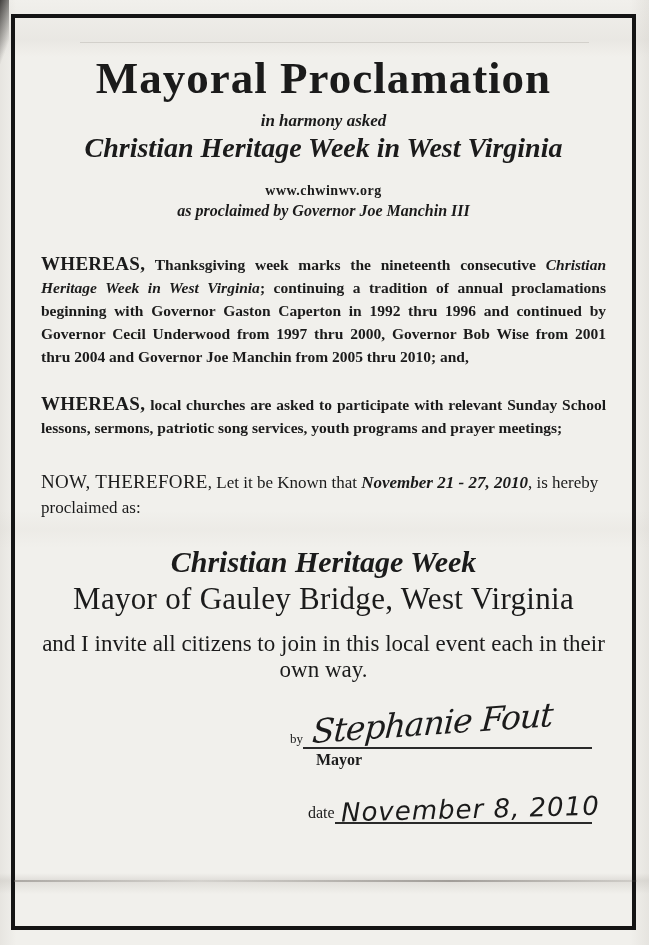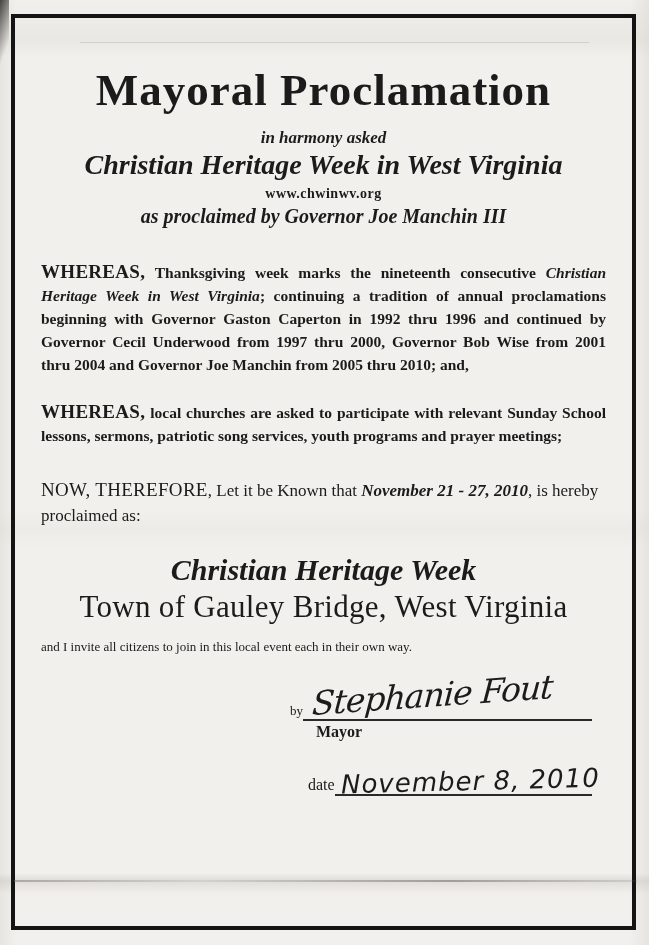--- a/index.html
+++ b/index.html
@@ -45,21 +45,21 @@
     width: 617px; height: 908px;
     border: 4px solid #141414;
     box-sizing: content-box;
   }
   .content {
     position: absolute;
     left: 0; top: 0; right: 0; bottom: 0;
     padding: 36px 26px 0 26px;
   }
   .title {
-    margin: 12px;
+    margin: 0;
     text-align: center;
     font-size: 45px;
     font-weight: 600;
     letter-spacing: 1px;
     line-height: 1.1;
   }
   .harmony {
     margin-top: 7px;
     text-align: center;
     font-size: 17px;
@@ -67,30 +67,30 @@
     font-style: italic;
   }
   .heritage {
     margin-top: 1px;
     text-align: center;
     font-size: 28px;
     font-weight: bold;
     font-style: italic;
   }
   .website {
-    margin-top: 5px;
+    margin-top: 19px;
     text-align: center;
     font-size: 14px;
     font-weight: bold;
     letter-spacing: 0.5px;
   }
   .governor {
     margin-top: 3px;
     text-align: center;
-    font-size: 20px;
+    font-size: 16px;
     font-weight: bold;
     font-style: italic;
   }
   .body-text {
     margin-top: 30px;
   }
   p.whereas {
     margin: 0 0 21px 0;
     font-size: 15.5px;
     font-weight: bold;
@@ -124,22 +124,22 @@
     font-size: 16px;
   }
   .town-line {
     margin-top: 2px;
     text-align: center;
     font-size: 31px;
     letter-spacing: 0.3px;
   }
   .invite {
     margin-top: 14px;
-    font-size: 13px;
-    text-align: left;
+    font-size: 23px;
+    text-align: center;
   }
   .sig-block {
     width: 302px;
     margin: 6px 14px 0 auto;
   }
   .sig-row {
     display: flex;
     align-items: flex-end;
   }
   .sig-label {
@@ -240,21 +240,21 @@
       <div class="body-text">
         <p class="whereas"><span class="lead">WHEREAS,</span><span> Thanksgiving week marks the nineteenth consecutive </span><span class="em-italic">Christian Heritage Week in West Virginia</span><span>; continuing a tradition of annual proclamations beginning with Governor Gaston Caperton in 1992 thru 1996 and continued by Governor Cecil Underwood from 1997 thru 2000, Governor Bob Wise from 2001 thru 2004 and Governor Joe Manchin from 2005 thru 2010; and,</span></p>
 
 
         <p class="whereas"><span class="lead">WHEREAS,</span><span> local churches are asked to participate with relevant Sunday School lessons, sermons, patriotic song services, youth programs and prayer meetings;</span></p>
 
         <p class="therefore"><span class="lead">NOW, THEREFORE</span><span>, Let it be Known that </span><span class="date-range">November 21 - 27, 2010</span><span>, is hereby proclaimed as:</span></p>
       </div>
 
       <div class="week-title">Christian Heritage Week</div>
-      <div class="town-line">Town of Gauley Bridge, West Virginia</div>
+      <div class="town-line">Mayor of Gauley Bridge, West Virginia</div>
       <div class="invite">and I invite all citizens to join in this local event each in their own way.</div>
 
       <div class="sig-block">
         <div class="sig-row">
           <span class="sig-label">by</span>
           <span class="sig-line">
             <span class="handwriting-name">Stephanie Fout</span>
           </span>
         </div>
         <div class="mayor-label">Mayor</div>

